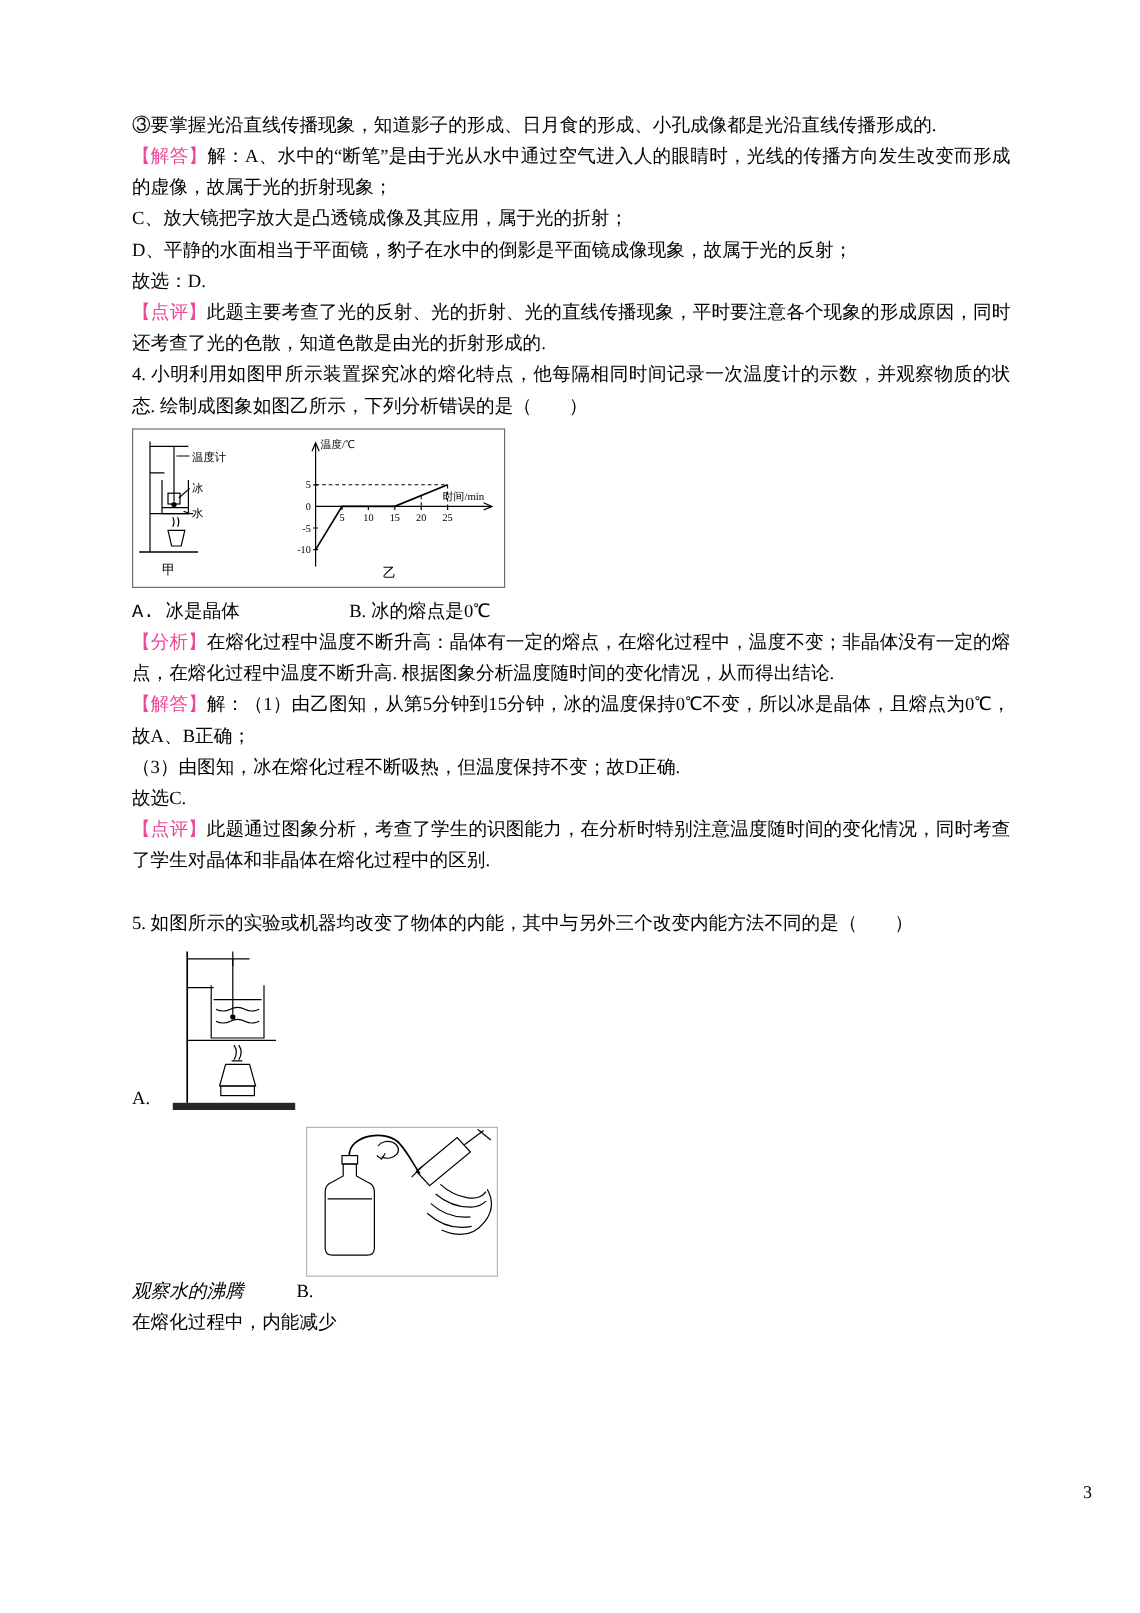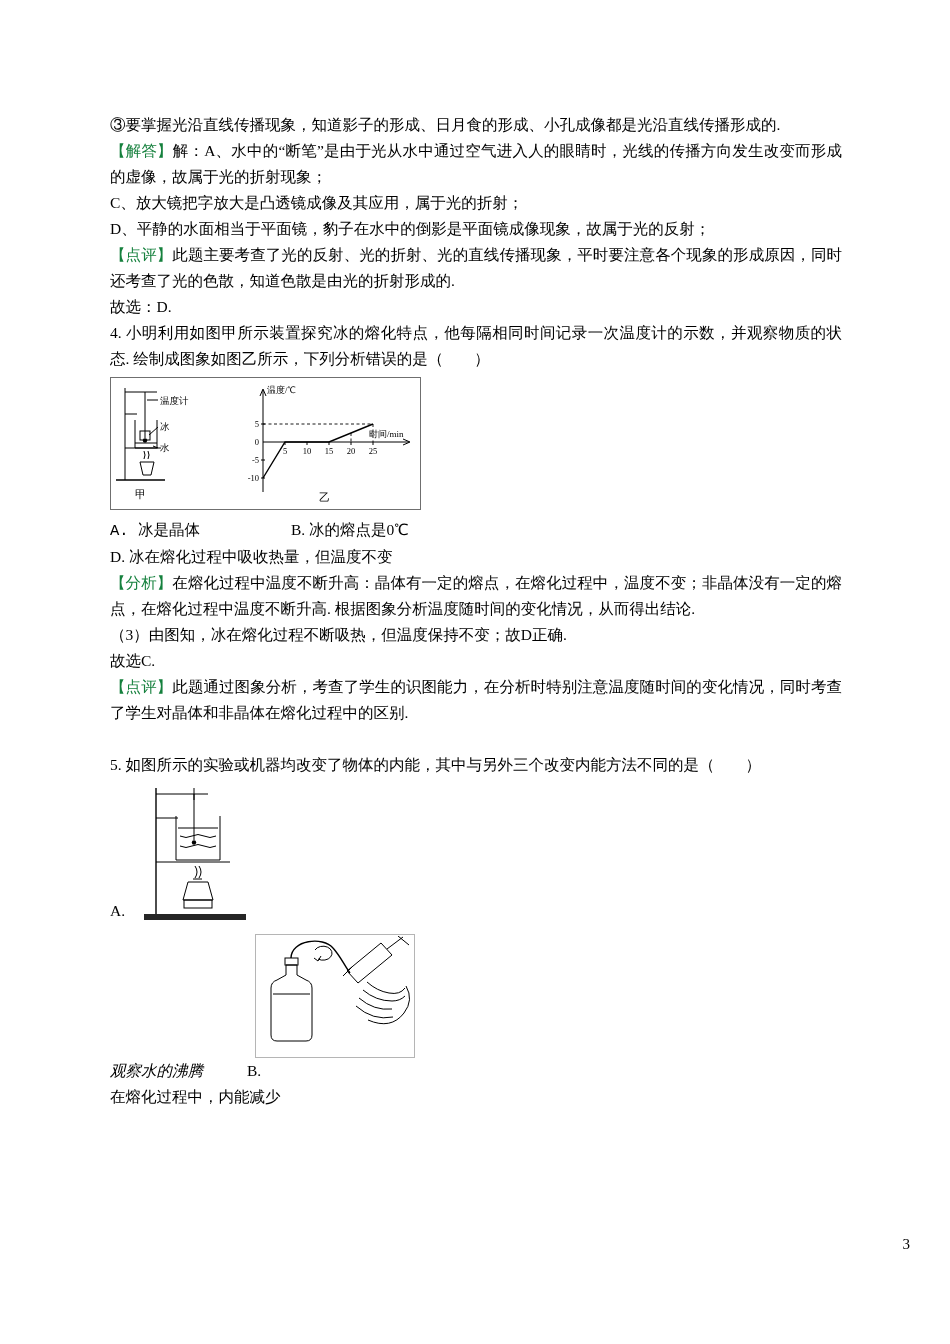--- a/index.html
+++ b/index.html
@@ -3,25 +3,25 @@
 <meta charset="utf-8">
 <style>
   * { margin:0; padding:0; box-sizing:border-box; }
   body {
     width:950px; height:1344px; position:relative; overflow:hidden;
     background:#ffffff; color:#000;
     font-family:"Liberation Serif", serif;
   }
   .page { position:absolute; inset:0; }
   .content {
-    position:absolute; left:110px; top:112px; width:732px;
+    position:absolute; left:110px; top:92px; width:732px;
     font-size:15.5px; line-height:26px;
   }
   p.ln { text-align:justify; }
-  .tag { color:#15803d;font-family:Liberation Serif, serif; }
+  .tag { color:#ec4899;font-family:Liberation Serif, serif; }
   .figure-box {
     width:311px; height:133px; border:1px solid #6f6f6f;
     margin:5px 0 7px 0; padding:2px; background:#fff;
   }
   .figure-box svg { display:block; }
   .optA { display:inline-block; width:181px;font-family:Liberation Mono, monospace; }
   .gap-top { margin-top:26px; }
   .fig5a-row { display:flex; align-items:flex-end; margin-top:6px; }
   .opt-label { width:30px; flex:0 0 30px; margin-bottom:2px; }
   .fig5b-box {
@@ -44,23 +44,23 @@
 
 <div class="page">
   <div class="content">
 
     <p class="ln">③要掌握光沿直线传播现象，知道影子的形成、日月食的形成、小孔成像都是光沿直线传播形成的.</p>
 
     <p class="ln"><span class="tag">【解答】</span><span>解：A、水中的“断笔”是由于光从水中通过空气进入人的眼睛时，光线的传播方向发生改变而形成的虚像，故属于光的折射现象；</span></p>
 
     <p class="ln">C、放大镜把字放大是凸透镜成像及其应用，属于光的折射；</p>
     <p class="ln">D、平静的水面相当于平面镜，豹子在水中的倒影是平面镜成像现象，故属于光的反射；</p>
+    <p class="ln">故选：D.</p>
+
     <p class="ln"><span class="tag">【点评】</span><span>此题主要考查了光的反射、光的折射、光的直线传播现象，平时要注意各个现象的形成原因，同时还考查了光的色散，知道色散是由光的折射形成的.</span></p>
-
-    <p class="ln">故选：D.</p>
 
     <p class="ln">4. 小明利用如图甲所示装置探究冰的熔化特点，他每隔相同时间记录一次温度计的示数，并观察物质的状态. 绘制成图象如图乙所示，下列分析错误的是（　　）</p>
 
     <div class="figure-box">
       <svg width="305" height="127" viewBox="0 0 305 127">
 
         <g>
           <line class="lw" x1="12" y1="8" x2="12" y2="100"></line>
           <line class="lw2" x1="3" y1="100" x2="52" y2="100"></line>
           <line class="lw" x1="12" y1="12" x2="44" y2="12"></line>
@@ -120,24 +120,24 @@
         <text x="172" y="74" font-size="8.5" text-anchor="middle">5</text>
         <text x="194" y="74" font-size="8.5" text-anchor="middle">10</text>
         <text x="216" y="74" font-size="8.5" text-anchor="middle">15</text>
         <text x="238" y="74" font-size="8.5" text-anchor="middle">20</text>
         <text x="260" y="74" font-size="8.5" text-anchor="middle">25</text>
         <text x="206" y="121" font-size="11">乙</text>
       </svg>
     </div>
 
     <p class="ln"><span class="optA">A. 冰是晶体</span><span>B. 冰的熔点是0℃</span></p>
-    <p class="ln">D. 冰在熔化过程中吸收热量，但温度不变</p>
 
     <p class="ln"><span class="tag">【分析】</span><span>在熔化过程中温度不断升高：晶体有一定的熔点，在熔化过程中，温度不变；非晶体没有一定的熔点，在熔化过程中温度不断升高. 根据图象分析温度随时间的变化情况，从而得出结论.</span></p>
 
+    <p class="ln"><span class="tag">【解答】</span><span>解：（1）由乙图知，从第5分钟到15分钟，冰的温度保持0℃不变，所以冰是晶体，且熔点为0℃，故A、B正确；</span></p>
 
     <p class="ln">（3）由图知，冰在熔化过程不断吸热，但温度保持不变；故D正确.</p>
     <p class="ln">故选C.</p>
 
     <p class="ln"><span class="tag">【点评】</span><span>此题通过图象分析，考查了学生的识图能力，在分析时特别注意温度随时间的变化情况，同时考查了学生对晶体和非晶体在熔化过程中的区别.</span></p>
 
     <p class="ln gap-top">5. 如图所示的实验或机器均改变了物体的内能，其中与另外三个改变内能方法不同的是（　　）</p>
 
     <div class="fig5a-row">
       <span class="opt-label">A.</span>

